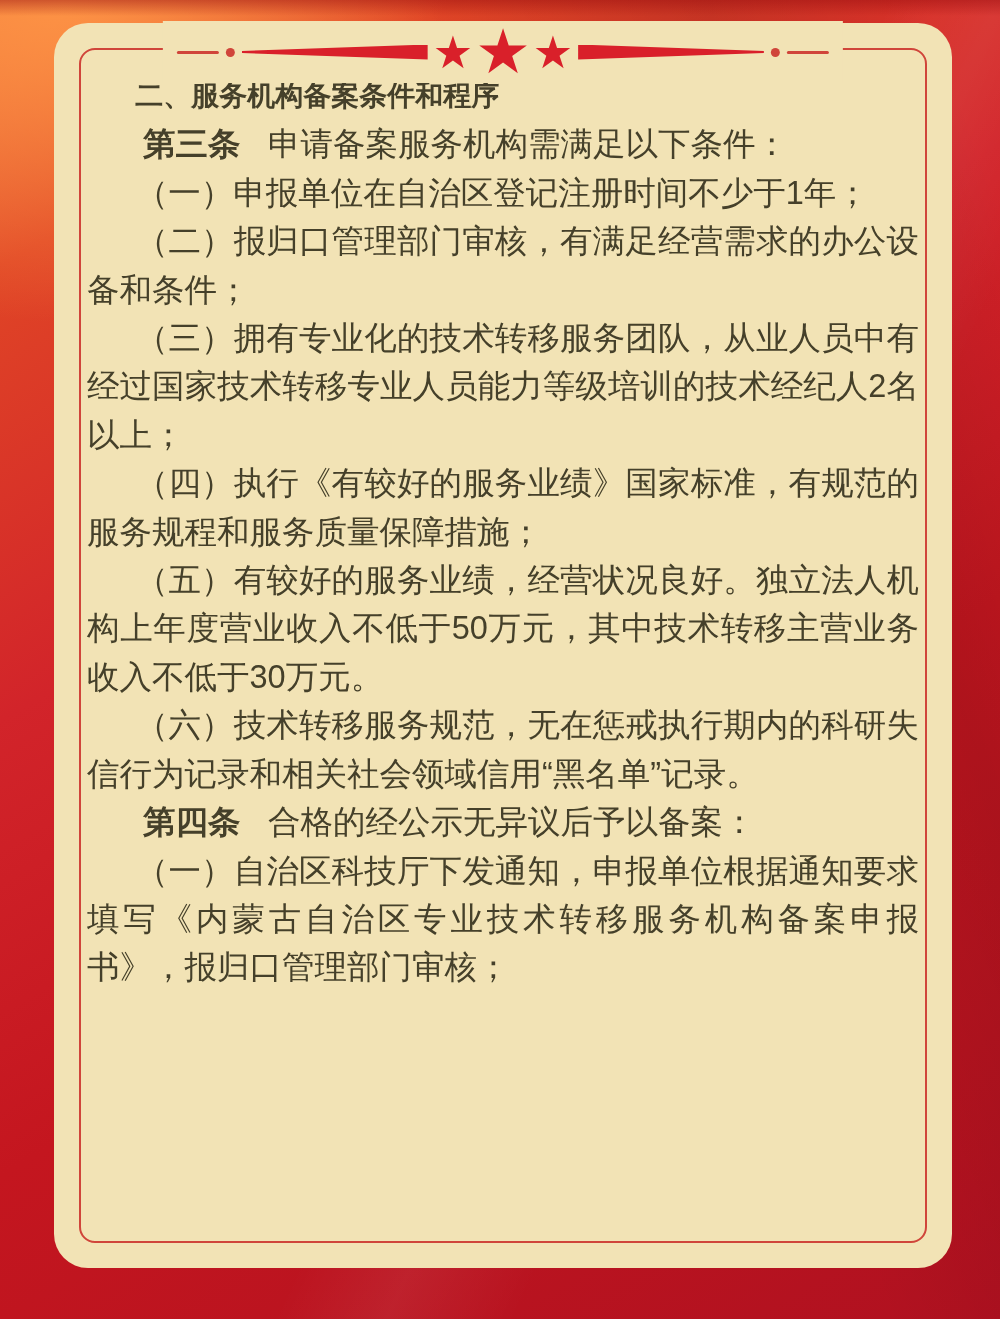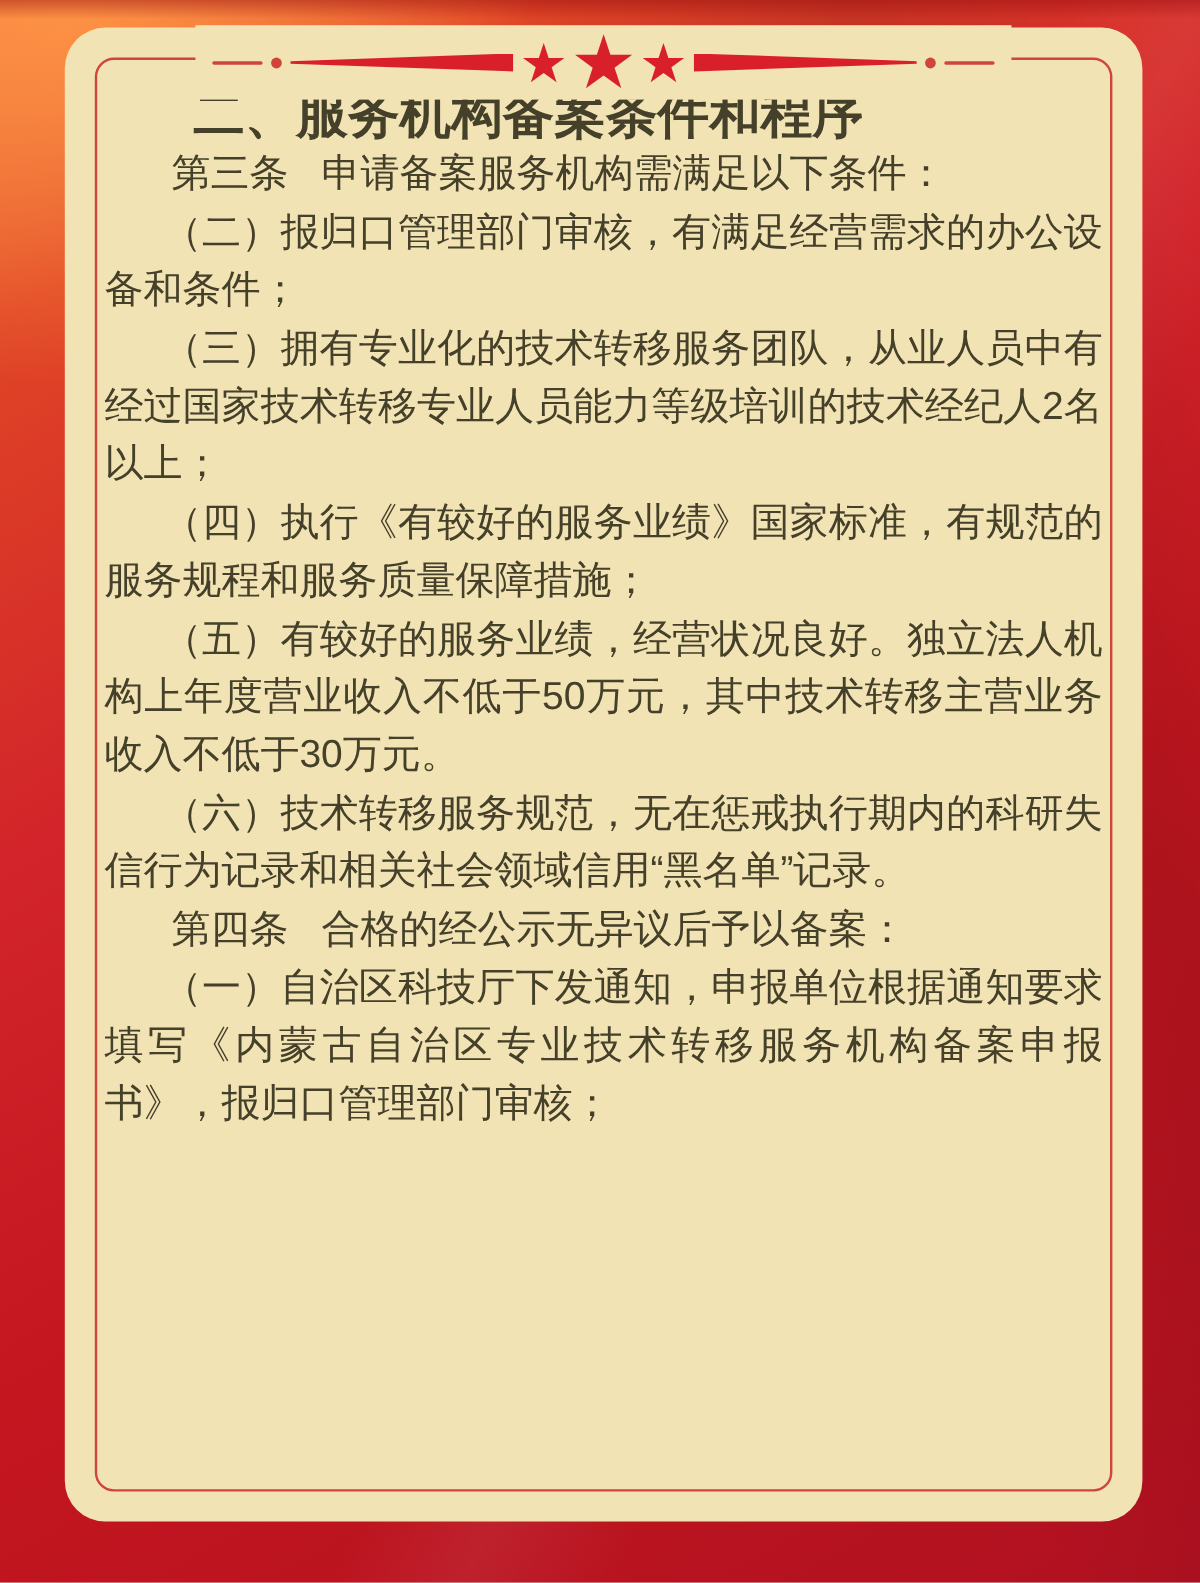--- a/index.html
+++ b/index.html
@@ -76,27 +76,27 @@
   .taper-right { clip-path: polygon(0 0, 0 100%, 100% 57%, 100% 43%); margin-left: 5px; }
   .star {
     color: var(--star-red);
     line-height: 1;
     font-family: "DejaVu Sans", sans-serif;
   }
   .star.small { font-size: 45px; }
   .star.big   { font-size: 62px; margin: 0 2px; }
   .heading {
     margin: 0;
-    font-size: 43px;
+    font-size: 28px;
     font-weight: bold;
     text-indent: 1.72em;
   }
   .para { margin: 0; text-indent: 1.5em; }
   .para.lead { text-indent: 1.72em; }
-  .prefix { font-weight: normal; margin-right: 0.85em; }
+  .prefix { font-weight: bold; margin-right: 0.85em; }
   .prefix:empty { display: none; }
 </style>
 </head>
 <body>
 
 <div class="page">
   <div class="card">
 
     <div class="ornament">
       <span class="orn-line"></span>
@@ -108,20 +108,21 @@
       <span class="orn-taper taper-right"></span>
       <span class="orn-dot"></span>
       <span class="orn-line"></span>
     </div>
 
     <div class="inner">
       <h2 class="heading">二、服务机构备案条件和程序</h2>
 
       <p class="para lead"><b class="prefix">第三条</b><span>申请备案服务机构需满足以下条件：</span></p>
 
+      <p class="para"><span>（一）申报单位在自治区登记注册时间不少于1年；</span></p>
 
       <p class="para"><span>（二）报归口管理部门审核，有满足经营需求的办公设备和条件；</span></p>
 
       <p class="para"><span>（三）拥有专业化的技术转移服务团队，从业人员中有经过国家技术转移专业人员能力等级培训的技术经纪人2名以上；</span></p>
 
       <p class="para"><span>（四）执行《有较好的服务业绩》国家标准，有规范的服务规程和服务质量保障措施；</span></p>
 
       <p class="para"><span>（五）有较好的服务业绩，经营状况良好。独立法人机构上年度营业收入不低于50万元，其中技术转移主营业务收入不低于30万元。</span></p>
 
       <p class="para"><span>（六）技术转移服务规范，无在惩戒执行期内的科研失信行为记录和相关社会领域信用“黑名单”记录。</span></p>

